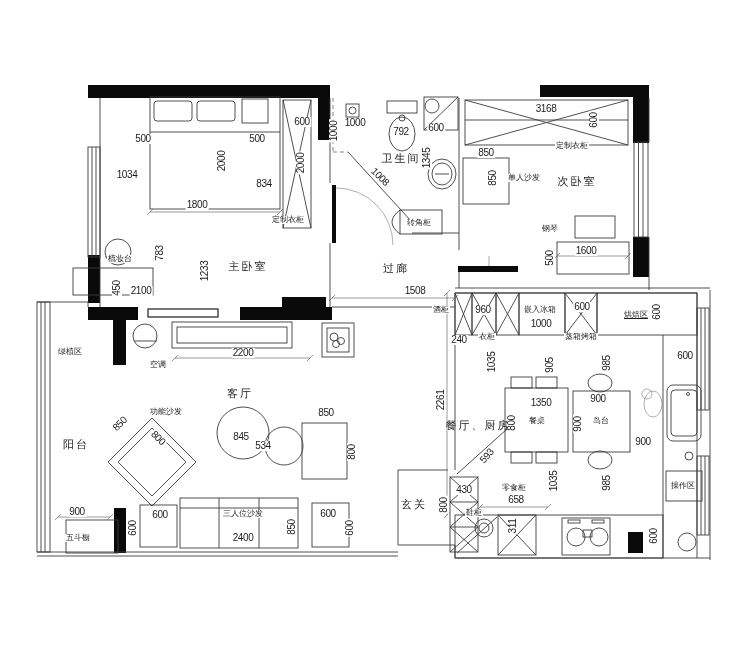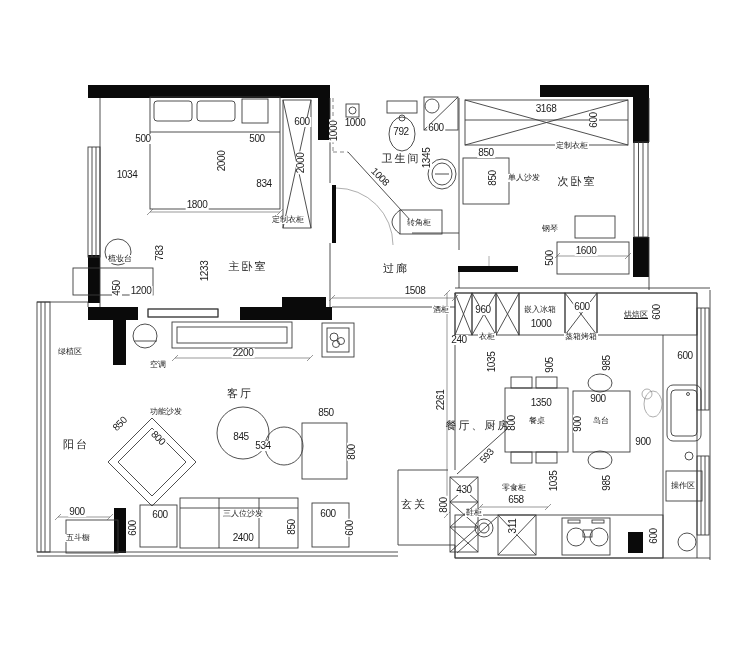--- a/index.html
+++ b/index.html
@@ -278,21 +278,21 @@
       <span class="dim-label" style="left: 127px; top: 175px; transform: translate(-50%, -50%);">1034</span>
       <span class="dim-label" style="left: 222px; top: 161px; transform: translate(-50%, -50%) rotate(-90deg);">2000</span>
       <span class="dim-label" style="left: 257px; top: 139px; transform: translate(-50%, -50%);">500</span>
       <span class="dim-label" style="left: 264px; top: 184px; transform: translate(-50%, -50%);">834</span>
       <span class="dim-label" style="left: 302px; top: 122px; transform: translate(-50%, -50%);">600</span>
       <span class="dim-label" style="left: 301px; top: 163px; transform: translate(-50%, -50%) rotate(-90deg);">2000</span>
       <span class="dim-label" style="left: 197px; top: 205px; transform: translate(-50%, -50%); text-align: center;">1800</span>
       <span class="dim-label" style="left: 160px; top: 253px; transform: translate(-50%, -50%) rotate(-90deg);">783</span>
       <span class="dim-label" style="left: 205px; top: 271px; transform: translate(-50%, -50%) rotate(-90deg);">1233</span>
       <span class="dim-label" style="left: 117px; top: 288px; transform: translate(-50%, -50%) rotate(-90deg);">450</span>
-      <span class="dim-label" style="left: 141px; top: 291px; transform: translate(-50%, -50%);">1200</span>
+      <span class="dim-label" style="left: 141px; top: 291px; transform: translate(-50%, -50%);">2100</span>
       <span class="dim-label" style="left: 355px; top: 123px; transform: translate(-50%, -50%);">1000</span>
       <span class="dim-label" style="left: 334px; top: 131px; transform: translate(-50%, -50%) rotate(-90deg);">1000</span>
       <span class="dim-label" style="left: 401px; top: 132px; transform: translate(-50%, -50%);">792</span>
       <span class="dim-label" style="left: 436px; top: 128px; transform: translate(-50%, -50%);">600</span>
       <span class="dim-label" style="left: 427px; top: 158px; transform: translate(-50%, -50%) rotate(-90deg);">1345</span>
       <span class="dim-label" style="left: 380px; top: 177px; transform: translate(-50%, -50%) rotate(45deg);">1008</span>
       <span class="dim-label" style="left: 486px; top: 153px; transform: translate(-50%, -50%);">850</span>
       <span class="dim-label" style="left: 493px; top: 178px; transform: translate(-50%, -50%) rotate(-90deg);">850</span>
       <span class="dim-label" style="left: 546px; top: 109px; transform: translate(-50%, -50%);">3168</span>
       <span class="dim-label" style="left: 594px; top: 120px; transform: translate(-50%, -50%) rotate(-90deg);">600</span>

